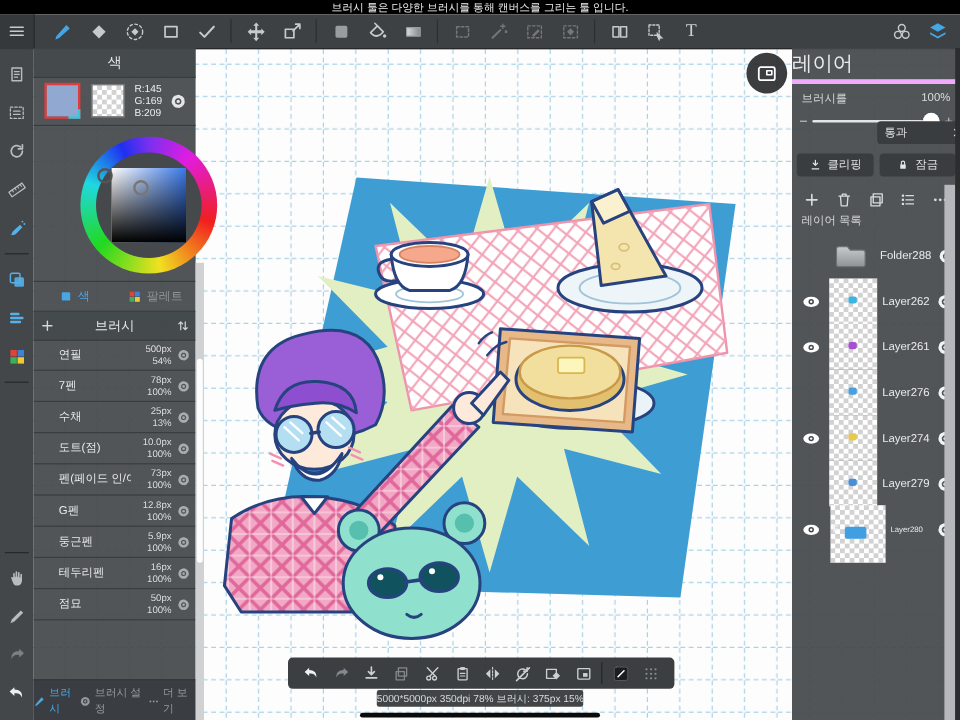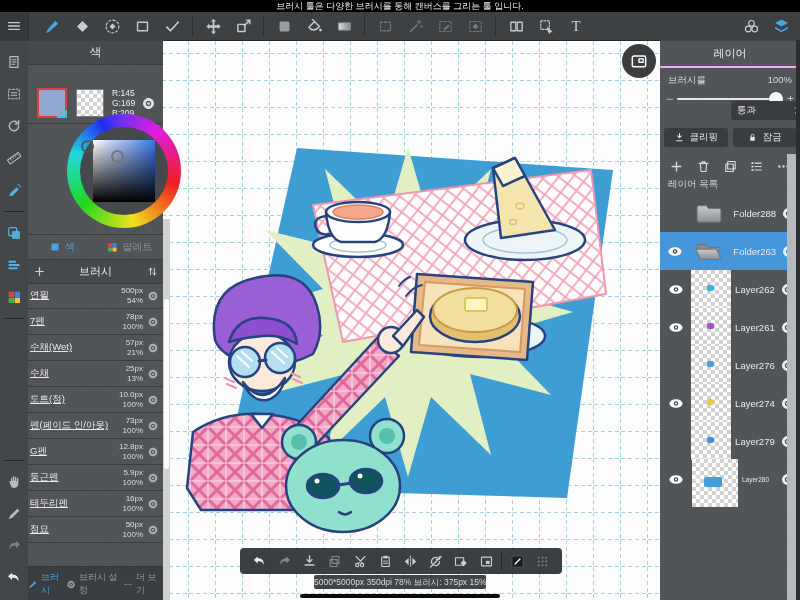--- a/index.html
+++ b/index.html
@@ -29,21 +29,21 @@
   #leftstrip{left:0;top:40px;width:28px;height:560px;background:rgba(56,59,62,.94);
              display:flex;flex-direction:column;align-items:center;padding-top:6px;box-sizing:border-box;}
   .lsi{width:22px;height:24px;display:flex;align-items:center;justify-content:center;color:#b9bcbe;margin:4px 0;}
   .lsi svg{width:16px;height:16px;}
   .lsi.act{color:#58b0e8;}
   .lsdiv{width:20px;height:1px;background:#26282a;margin:5px 0;}
 
   
   #leftpanel{left:28px;top:40px;width:135px;height:560px;background:rgba(68,72,75,.93);color:#e8e9ea;}
   .phead{height:24px;line-height:24px;text-align:center;font-size:12px;color:#e2e3e4;border-bottom:1px solid #393c3f;background:rgba(62,66,69,.6);}
-  #swatchrow{left:0;top:24px;width:135px;height:40px;display:flex;align-items:center;border-bottom:1px solid #393c3f;margin-top:19px;}
+  #swatchrow{left:0;top:24px;width:135px;height:40px;display:flex;align-items:center;border-bottom:1px solid #393c3f;}
   #cur-swatch{width:26px;height:26px;margin-left:9px;border:2px solid #e03c3c;position:relative;}
   #cur-swatch .bgc{position:absolute;right:-2px;bottom:-2px;width:10px;height:8px;background:#35c8d8;}
   #cur-swatch .fgc{position:absolute;inset:0;}
   .checker{background:conic-gradient(#d2d2d2 25%,#fff 0 50%,#d2d2d2 0 75%,#fff 0);background-size:8px 8px;}
   #bg-swatch{width:26px;height:26px;margin-left:9px;border:1px solid #7a7d80;}
   #rgbcol{margin-left:8px;font-size:8.5px;line-height:10px;color:#eceded;}
   .gearbtn{color:#e4e5e6;}
   .gearbtn svg{width:15px;height:15px;}
   #swatch-gear{margin-left:auto;margin-right:7px;}
 
@@ -61,40 +61,40 @@
   .ctab svg{width:12px;height:12px;}
   .ctab.act{color:#4aa6e2;}
 
   
   #bhead{left:0;top:219px;width:135px;height:24px;display:flex;align-items:center;background:rgba(62,66,69,.6);border-bottom:1px solid #393c3f;}
   #bhead .ttl{flex:1;text-align:center;font-size:11px;}
   #bhead .hic{width:22px;display:flex;justify-content:center;color:#d5d7d8;}
   #bhead .hic svg{width:13px;height:13px;}
   #blist{left:0;top:243px;width:135px;height:283px;overflow:hidden;}
   .brow{height:25px;display:flex;align-items:center;border-bottom:1px solid #3a3d40;font-size:9.5px;color:#e9eaeb;}
-  .brow .bname{flex:1;padding-left:2px;white-space:nowrap;overflow:hidden;text-decoration:underline;}
+  .brow .bname{flex:1;padding-left:21px;white-space:nowrap;overflow:hidden;}
   .brow .bvals{width:34px;text-align:right;font-size:8px;line-height:9.5px;color:#dcdedf;}
   .brow .gearbtn{width:20px;display:flex;justify-content:center;color:#a9acae;}
   .brow .gearbtn svg{width:12px;height:12px;}
   .brow.sel{background:#c9ccce;color:#2e3133;}
   .brow.sel .bvals{color:#3a3d40;}
   .brow.sel .gearbtn{color:#5a6a78;}
   #bfoot{left:0;top:526px;width:135px;height:34px;background:rgba(58,62,65,.97);border-top:1px solid #33363a;
          display:flex;align-items:center;justify-content:space-around;font-size:9px;color:#96999c;}
   .bfitem{display:flex;align-items:center;gap:3px;}
   .bfitem svg{width:11px;height:11px;}
   .bfitem.act{color:#4aa6e2;}
 
   
   #lscroll{left:163px;top:219px;width:7px;height:381px;background:#cfd1d3;}
   #lscroll .thumb{position:absolute;left:1px;top:80px;width:5px;height:170px;background:#fdfdfd;border-radius:3px;}
 
   
   #rightpanel{left:660px;top:40px;width:140px;height:560px;background:rgba(68,72,75,.93);color:#e9eaeb;}
-  #lp-title{height:26px;line-height:26px;text-align:center;font-size:11px;border-bottom:2px solid #f0abfc;}
+  #lp-title{height:26px;line-height:26px;text-align:left;font-size:17px;border-bottom:4px solid #f0abfc;}
   #oprow{margin:6px 8px 0;display:flex;justify-content:space-between;font-size:9.5px;color:#d8dadb;}
   #sliderrow{margin:4px 6px 0;display:flex;align-items:center;gap:4px;color:#c5c8ca;font-size:12px;height:16px;}
   #sltrack{flex:1;position:relative;height:2px;background:#e4e5e6;border-radius:1px;}
   #slthumb{position:absolute;right:0;top:-6px;width:14px;height:14px;border-radius:50%;background:#fff;box-shadow:0 1px 2px rgba(0,0,0,.4);}
   .rbtn{background:#393d40;border:1px solid #31343
 7;border-radius:3px;color:#e3e4e5;font-size:9.5px;display:flex;align-items:center;justify-content:center;gap:5px;}
   #blendbtn{position:absolute;left:71px;top:61px;width:64px;height:19px;padding:0 6px;justify-content:space-between;}
   #cliprow{position:absolute;left:4px;top:88px;width:132px;display:flex;gap:5px;}
   #cliprow .rbtn{flex:1;height:19px;}
   #cliprow svg{width:11px;height:11px;}
@@ -709,32 +709,20 @@
             <div>78px</div>
             <div>100%</div>
           </span>
           <span class="gearbtn">
             <svg class="ic">
               <use href="#i-gear"></use>
             </svg>
           </span>
         </div>
         <div class="brow">
-          <span class="bname">수채(Wet)</span>
-          <span class="bvals">
-            <div>57px</div>
-            <div>21%</div>
-          </span>
-          <span class="gearbtn">
-            <svg class="ic">
-              <use href="#i-gear"></use>
-            </svg>
-          </span>
-        </div>
-        <div class="brow">
           <span class="bname">수채</span>
           <span class="bvals">
             <div>25px</div>
             <div>13%</div>
           </span>
           <span class="gearbtn">
             <svg class="ic">
               <use href="#i-gear"></use>
             </svg>
           </span>
@@ -902,38 +890,20 @@
               <use href="#i-folder"></use>
             </svg>
           </span>
           <span class="lname">Folder288</span>
           <span class="gearbtn">
             <svg class="ic">
               <use href="#i-gear"></use>
             </svg>
           </span>
         </div>
-        <div class="lrow sel">
-          <span class="leye">
-            <svg class="ic">
-              <use href="#i-eye"></use>
-            </svg>
-          </span>
-          <span class="lfold">
-            <svg class="ic">
-              <use href="#i-folderopen"></use>
-            </svg>
-          </span>
-          <span class="lname">Folder263</span>
-          <span class="gearbtn">
-            <svg class="ic">
-              <use href="#i-gear"></use>
-            </svg>
-          </span>
-        </div>
         <div class="lrow">
           <span class="leye">
             <svg class="ic">
               <use href="#i-eye"></use>
             </svg>
           </span>
           <span class="lthumb checker">
             <span class="mark" style="background: rgb(58, 180, 226); width: 7px; height: 6px; left: 16px; top: 15px;"></span>
           </span>
           <span class="lname">Layer262</span>

